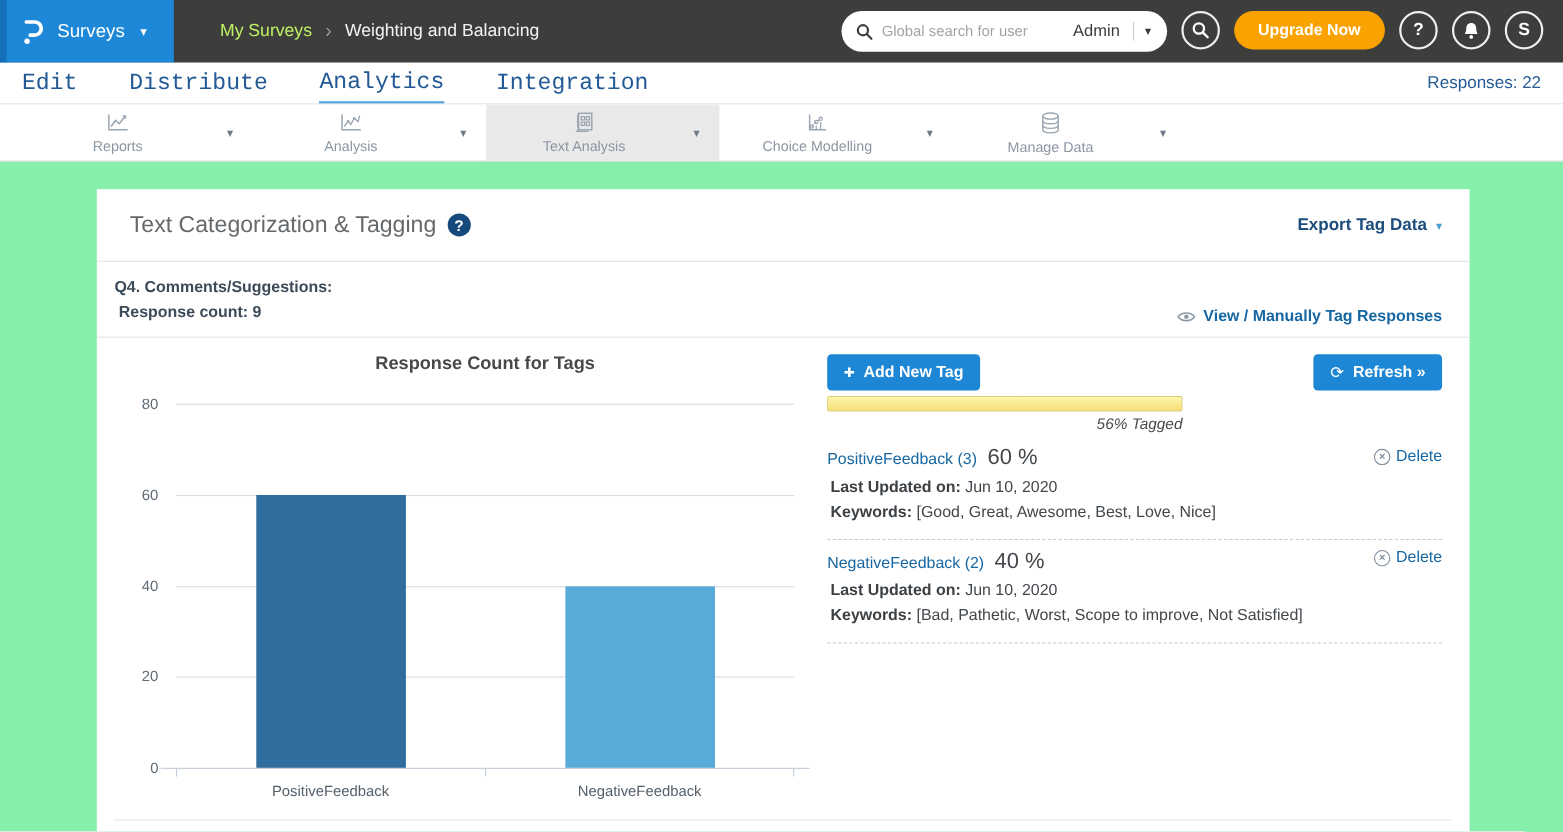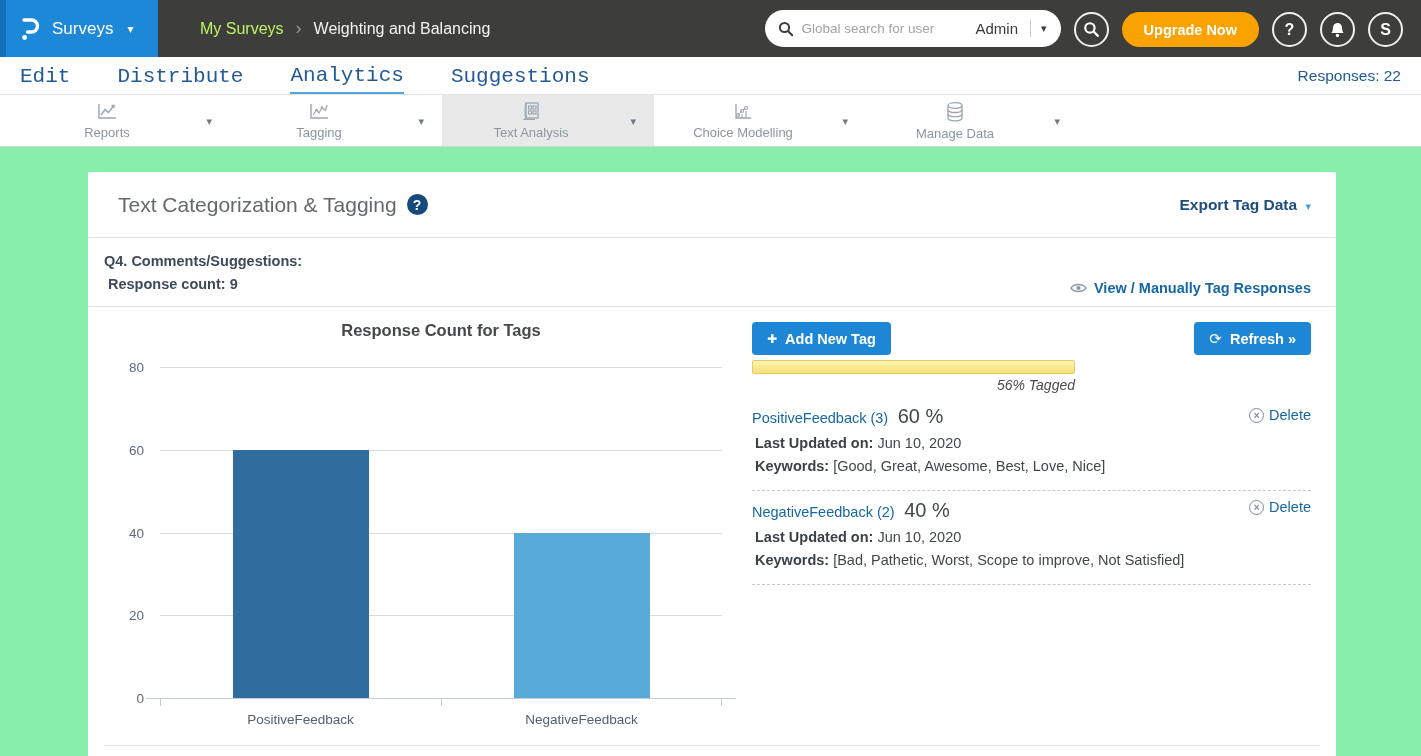--- a/index.html
+++ b/index.html
@@ -9,21 +9,21 @@
   
   .topbar { position:absolute; top:0; left:0; width:100%; height:57px; background:#3d3d3c; display:flex; align-items:center; }
   .logo-box { width:158px; height:57px; background:#1e88d8; display:flex; align-items:center; padding-left:18px; gap:10px; cursor:pointer; position:relative; flex:0 0 auto; }
   .logo-box::before { content:""; position:absolute; left:0; top:0; width:6px; height:57px; background:#1570ba; }
   .logo-box .product { color:#fff; font-size:17px; }
   .logo-box .caret { color:#fff; font-size:12px; margin-left:4px; }
   .crumbs { display:flex; align-items:center; gap:12px; margin-left:42px; font-size:16px; }
   .crumb-link { color:#bef264; cursor:pointer; }
   .crumb-sep { color:#9a9a9a; font-size:18px; }
   .crumb-current { color:#f3f3f3; }
-  .top-right { margin-left:auto; display:flex; align-items:flex-end; gap:13px; padding-right:18px; }
+  .top-right { margin-left:auto; display:flex; align-items:flex-start; gap:13px; padding-right:18px; }
   .search-pill { width:296px; height:37px; background:#fff; border-radius:19px; display:flex; align-items:center; padding:0 4px 0 13px; }
   .search-pill input { border:none; outline:none; flex:1; min-width:0; font-size:13.5px; color:#3d3d3d; font-family:inherit; margin-left:8px; }
   .search-pill input::placeholder { color:#a3a3a3; }
   .scope { font-size:15px; color:#3a3a3a; padding:0 12px 0 4px; border-right:1px solid #c9c9c9; cursor:pointer; }
   .scope-caret { padding:0 10px; color:#3a3a3a; font-size:11px; cursor:pointer; }
   .circle-btn { width:35px; height:35px; border-radius:50%; border:2px solid #efefef; display:flex; align-items:center; justify-content:center; color:#fff; cursor:pointer; background:transparent; font-size:16px; font-weight:bold; flex:0 0 auto; }
   .upgrade-btn { height:35px; border-radius:18px; background:#f9a200; border:none; color:#fff; font-weight:bold; font-size:14.5px; padding:0 22px; cursor:pointer; font-family:inherit; }
 
   
   .surveynav { position:absolute; top:57px; left:0; width:100%; height:38px; background:#fff; border-bottom:1px solid #e2e2e2; display:flex; align-items:center; padding:0 20px; }
@@ -135,21 +135,21 @@
         </svg>
       </button>
       <button class="circle-btn">S</button>
     </div>
   </header>
 
   <nav class="surveynav">
     <span class="nav-item">Edit</span>
     <span class="nav-item">Distribute</span>
     <span class="nav-item active">Analytics</span>
-    <span class="nav-item">Suggestions</span>
+    <span class="nav-item">Integration</span>
     <span class="responses">Responses: 22</span>
   </nav>
 
   <div class="toolbar">
     <div class="tool-tab" style="left:18px">
       <div class="tool-inner">
         <span>
           <svg width="24" height="20" viewBox="0 0 24 20">
               <path d="M4 2 V16 H21" fill="none" stroke="#9aa5b1" stroke-width="1.4"></path>
               <path d="M6 13 L10 7.5 L13.5 10.5 L19 3.5" fill="none" stroke="#9aa5b1" stroke-width="1.4"></path>
@@ -163,21 +163,21 @@
     <div class="tool-tab" style="left:230px">
       <div class="tool-inner">
         <span>
           <svg width="24" height="20" viewBox="0 0 24 20">
               <path d="M4 2 V16 H21" fill="none" stroke="#9aa5b1" stroke-width="1.4"></path>
               <path d="M6 13 L9.5 8 L12 11 L15 5.5 L18.5 8.5 L20 3" fill="none" stroke="#9aa5b1" stroke-width="1.2"></path>
               <circle cx="9.5" cy="8" r="1.2" fill="#9aa5b1"></circle>
               <circle cx="15" cy="5.5" r="1.2" fill="#9aa5b1"></circle>
             </svg>
         </span>
-        <span class="tool-label">Tagging</span>
+        <span class="tool-label">Analysis</span>
       </div>
       <span class="tool-caret">▾</span>
     </div>
     <div class="tool-tab active" style="left:442px">
       <div class="tool-inner">
         <span>
           <svg width="22" height="21" viewBox="0 0 22 21">
             <path d="M6 2 C4.8 3 4.8 16 6 17 L4.5 18.5 H15" fill="none" stroke="#9aa5b1" stroke-width="1.2"></path>
             <rect x="6" y="2" width="12" height="15" fill="none" stroke="#9aa5b1" stroke-width="1.3"></rect>
             <rect x="8.5" y="5" width="3" height="3" fill="none" stroke="#9aa5b1" stroke-width="1.1"></rect>

